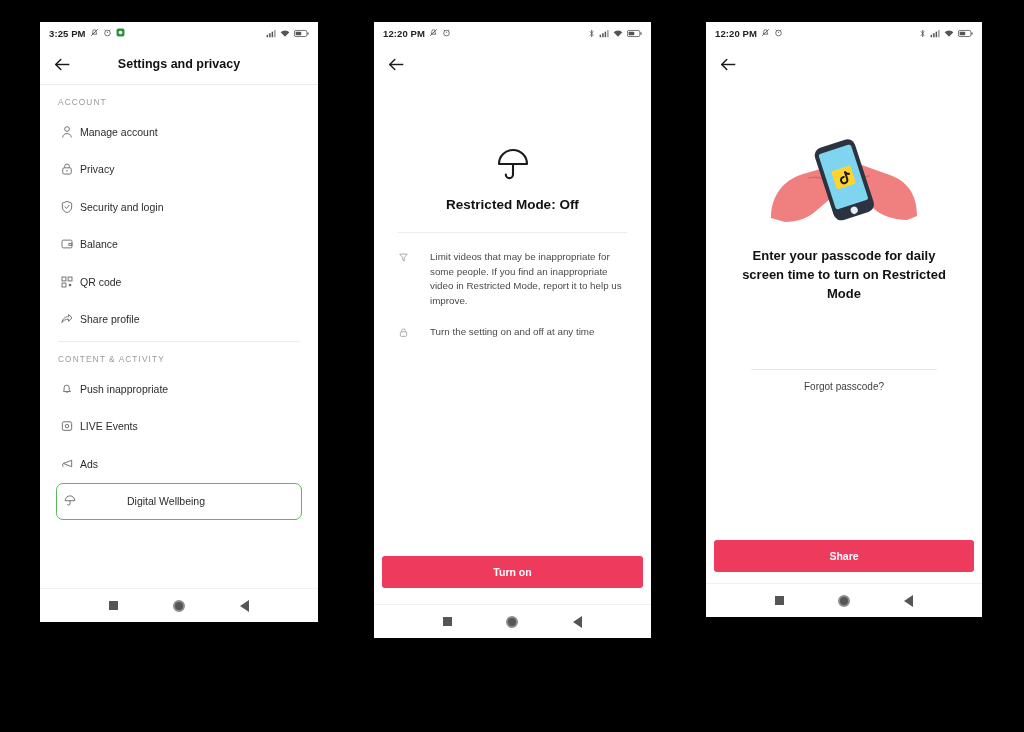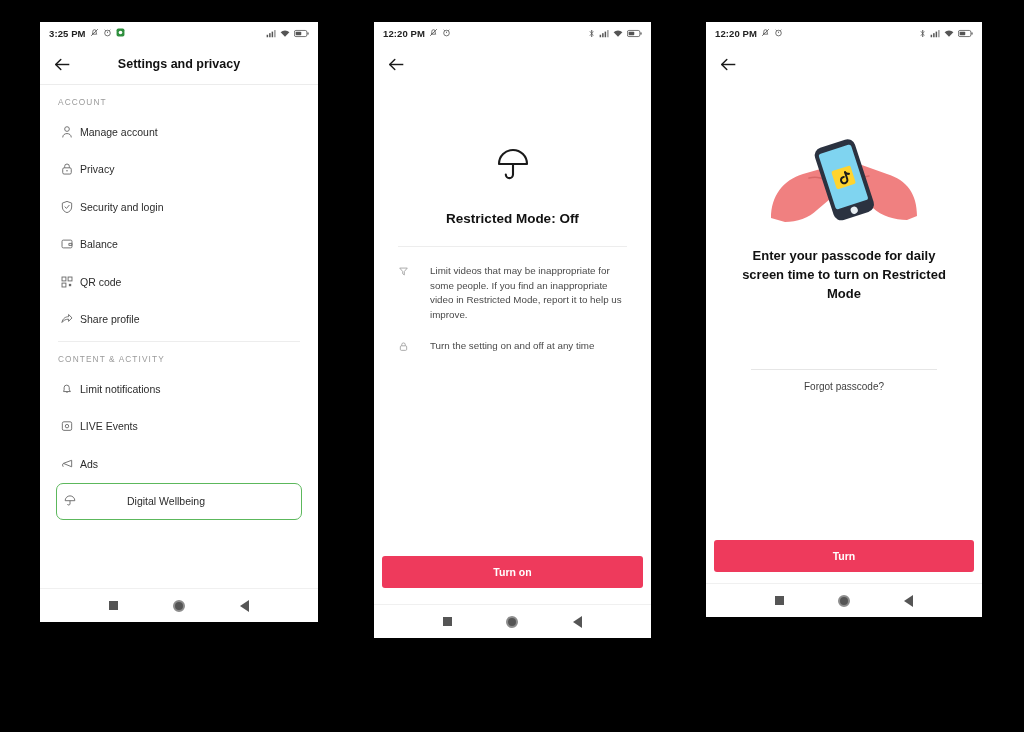--- a/index.html
+++ b/index.html
@@ -55,21 +55,21 @@
     display:flex;align-items:center;justify-content:space-around;
     padding:0 42px;box-sizing:border-box;
   }
   .nav-sq{width:9px;height:9px;background:#555;}
   .nav-cir{width:12px;height:12px;border-radius:50%;border:2px solid #8d8d8d;background:#555;box-sizing:border-box;}
   .nav-tri{width:0;height:0;border-top:6px solid transparent;border-bottom:6px solid transparent;border-right:9px solid #555;}
 
   
   .rm-body{padding:0 22px;}
   .rm-umbrella{margin:63px auto 0;width:36px;height:36px;display:block;}
-  .rm-title{text-align:center;font-size:13.5px;font-weight:bold;color:#111;margin-top:28px;}
+  .rm-title{text-align:center;font-size:13.5px;font-weight:bold;color:#111;margin-top:14px;}
   .rm-sep{height:1px;background:#ededed;margin:20px 2px 0 2px;}
   .bullet{display:flex;margin-top:17px;}
   .bullet .bic{width:14px;flex:0 0 14px;display:flex;justify-content:center;padding-top:2px;}
   .bullet .btxt{margin-left:20px;font-size:9.8px;line-height:14.6px;color:#4a4a4a;}
 
   
   .cta{
     position:absolute;left:8px;right:8px;
     height:32px;border-radius:3px;
     display:flex;align-items:center;justify-content:center;
@@ -209,21 +209,21 @@
 
     <div class="section-label">CONTENT &amp; ACTIVITY</div>
 
     <div class="srow">
       <span class="ic">
         <svg width="14" height="14" viewBox="0 0 18 18">
           <path d="M4.6 12.3h8.8l-1.5-2.2V7.3a3.3 3.3 0 0 0-6.6 0v2.8z" fill="none" stroke="#6b6b6b" stroke-width="1.2" stroke-linejoin="round"></path>
           <path d="M7.6 12.3a1.5 1.5 0 0 0 2.8 0" fill="none" stroke="#6b6b6b" stroke-width="1.2"></path>
         </svg>
       </span>
-      <span class="lbl">Limit notifications</span>
+      <span class="lbl">Push inappropriate</span>
     </div>
 
     <div class="srow">
       <span class="ic">
         <svg width="14" height="14" viewBox="0 0 18 18">
           <rect x="3" y="3.6" width="12" height="11" rx="2" fill="none" stroke="#6b6b6b" stroke-width="1.2"></rect>
           <circle cx="9" cy="9.2" r="2.2" fill="none" stroke="#6b6b6b" stroke-width="1.2"></circle>
         </svg>
       </span>
       <span class="lbl">LIVE Events</span>
@@ -412,21 +412,21 @@
     </svg>
 
     <div class="pc-title">Enter your passcode for daily screen time to turn on Restricted Mode</div>
 
     <div class="pc-field">
       <input type="text" style="width: 100%; height: 100%; border: 0px; outline: 0px; background: transparent; text-align: center; font-size: 11px; font-family: &quot;Liberation Sans&quot;, sans-serif;" value="">
     </div>
 
     <div class="pc-forgot">Forgot passcode?</div>
 
-    <div class="cta" id="cta3" style="background:#EE3A5C">Turn</div>
+    <div class="cta" id="cta3" style="background:#EE3A5C">Share</div>
 
     <div class="navbar">
       <span class="nav-sq"></span>
       <span class="nav-cir"></span>
       <span class="nav-tri"></span>
     </div>
   </div>
 
 </div>
 

